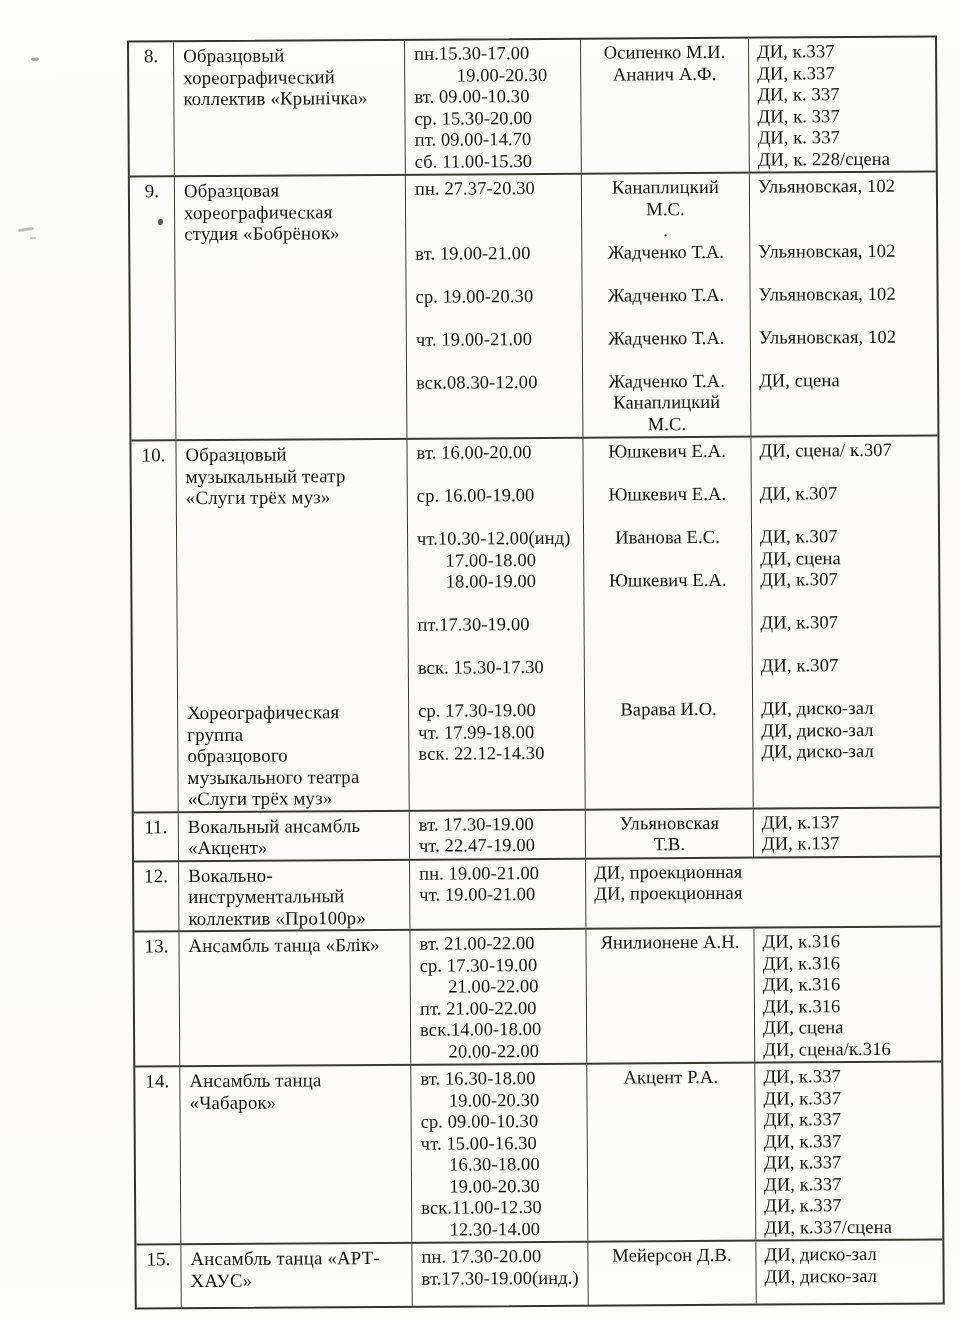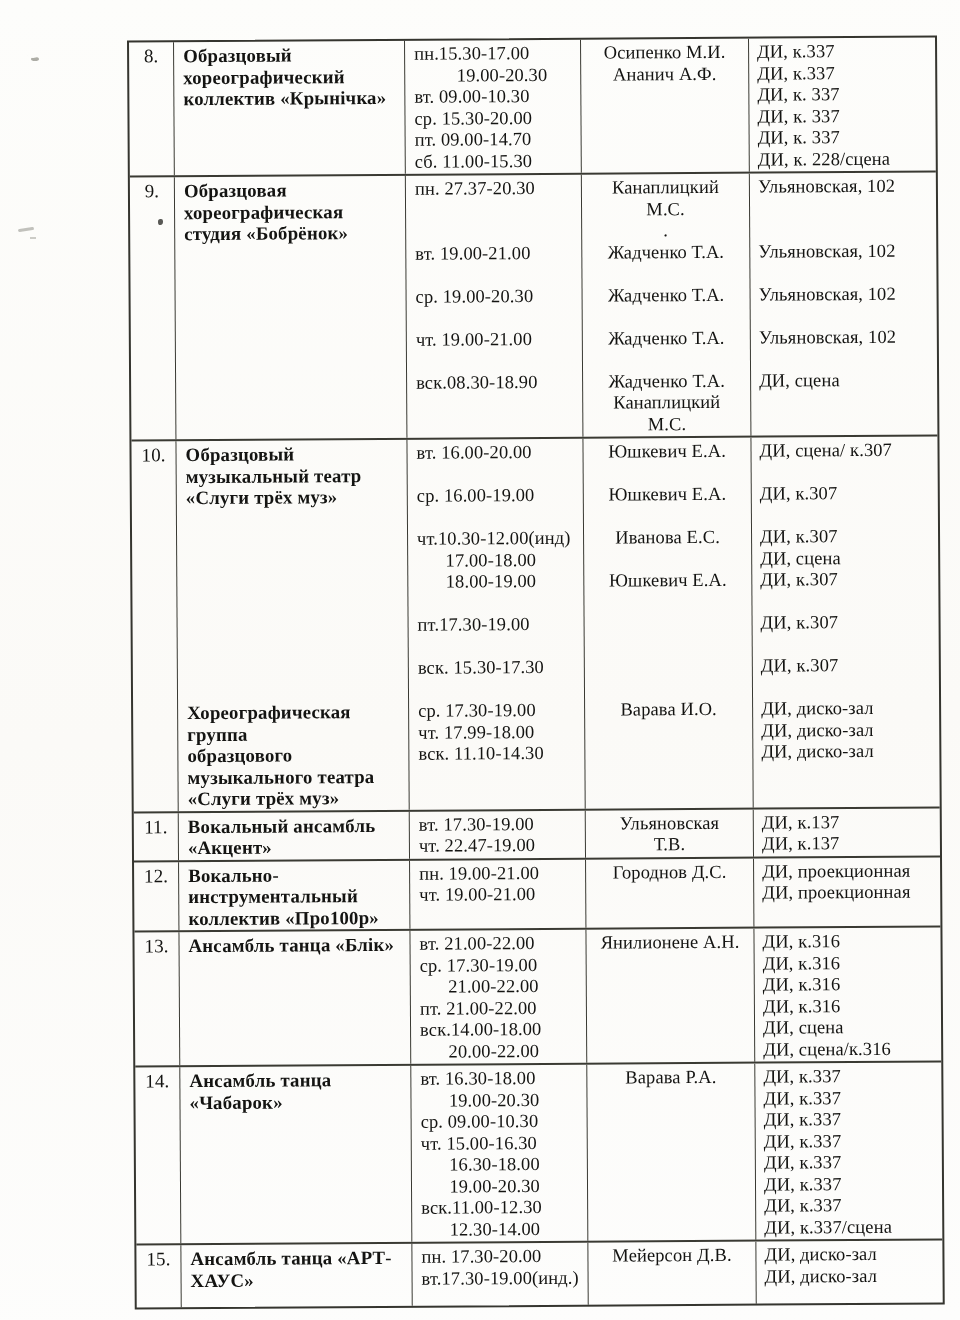--- a/index.html
+++ b/index.html
@@ -55,21 +55,21 @@
   .row:last-child .cell { padding-bottom: 16px; }
   .ln {
     line-height: 21.5px;
     min-height: 21.5px;
     font-size: 18.5px;
     white-space: pre;
     letter-spacing: 0.1px;
   }
   .c-num  { text-align: center; padding-left: 2px; padding-right: 2px; }
   .c-num .ln { font-size: 19px; }
-  .c-name .ln { font-weight: 700; font-size: 18.8px; letter-spacing: 0.2px; }
+  .c-name .ln { font-weight: 400; font-size: 18.8px; letter-spacing: 0.2px; }
   .c-teacher { text-align: center; padding-left: 2px; }
   .c-loc { padding-left: 8px; }
 </style>
 </head>
 <body>
 
 <div class="page">
   <div class="artifact a1"></div>
   <div class="artifact a2"></div>
   <div class="artifact a3"></div>
@@ -119,21 +119,21 @@
     <div class="cell c-sched">
           <div class="ln">пн. 27.37-20.30</div>
           <div class="ln">&nbsp;</div>
           <div class="ln">&nbsp;</div>
           <div class="ln">вт. 19.00-21.00</div>
           <div class="ln">&nbsp;</div>
           <div class="ln">ср. 19.00-20.30</div>
           <div class="ln">&nbsp;</div>
           <div class="ln">чт. 19.00-21.00</div>
           <div class="ln">&nbsp;</div>
-          <div class="ln">вск.08.30-18.90</div>
+          <div class="ln">вск.08.30-12.00</div>
         </div>
     <div class="cell c-teacher">
           <div class="ln">Канаплицкий</div>
           <div class="ln">М.С.</div>
           <div class="ln">.</div>
           <div class="ln">Жадченко Т.А.</div>
           <div class="ln">&nbsp;</div>
           <div class="ln">Жадченко Т.А.</div>
           <div class="ln">&nbsp;</div>
           <div class="ln">Жадченко Т.А.</div>
@@ -187,21 +187,21 @@
           <div class="ln">чт.10.30-12.00(инд)</div>
           <div class="ln">      17.00-18.00</div>
           <div class="ln">      18.00-19.00</div>
           <div class="ln">&nbsp;</div>
           <div class="ln">пт.17.30-19.00</div>
           <div class="ln">&nbsp;</div>
           <div class="ln">вск. 15.30-17.30</div>
           <div class="ln">&nbsp;</div>
           <div class="ln">ср. 17.30-19.00</div>
           <div class="ln">чт. 17.99-18.00</div>
-          <div class="ln">вск. 11.10-14.30</div>
+          <div class="ln">вск. 22.12-14.30</div>
         </div>
     <div class="cell c-teacher">
           <div class="ln">Юшкевич Е.А.</div>
           <div class="ln">&nbsp;</div>
           <div class="ln">Юшкевич Е.А.</div>
           <div class="ln">&nbsp;</div>
           <div class="ln">Иванова Е.С.</div>
           <div class="ln">&nbsp;</div>
           <div class="ln">Юшкевич Е.А.</div>
           <div class="ln">&nbsp;</div>
@@ -257,23 +257,20 @@
           <div class="ln">12.</div>
         </div>
     <div class="cell c-name">
           <div class="ln">Вокально-</div>
           <div class="ln">инструментальный</div>
           <div class="ln">коллектив «Про100р»</div>
         </div>
     <div class="cell c-sched">
           <div class="ln">пн. 19.00-21.00</div>
           <div class="ln">чт. 19.00-21.00</div>
-        </div>
-    <div class="cell c-teacher">
-          <div class="ln">Городнов Д.С.</div>
         </div>
     <div class="cell c-loc">
           <div class="ln">ДИ, проекционная</div>
           <div class="ln">ДИ, проекционная</div>
         </div>
   </div>
 
   <div class="row">
     <div class="cell c-num">
           <div class="ln">13.</div>
@@ -314,21 +311,21 @@
           <div class="ln">вт. 16.30-18.00</div>
           <div class="ln">      19.00-20.30</div>
           <div class="ln">ср. 09.00-10.30</div>
           <div class="ln">чт. 15.00-16.30</div>
           <div class="ln">      16.30-18.00</div>
           <div class="ln">      19.00-20.30</div>
           <div class="ln">вск.11.00-12.30</div>
           <div class="ln">      12.30-14.00</div>
         </div>
     <div class="cell c-teacher">
-          <div class="ln">Варава Р.А.</div>
+          <div class="ln">Акцент Р.А.</div>
         </div>
     <div class="cell c-loc">
           <div class="ln">ДИ, к.337</div>
           <div class="ln">ДИ, к.337</div>
           <div class="ln">ДИ, к.337</div>
           <div class="ln">ДИ, к.337</div>
           <div class="ln">ДИ, к.337</div>
           <div class="ln">ДИ, к.337</div>
           <div class="ln">ДИ, к.337</div>
           <div class="ln">ДИ, к.337/сцена</div>

